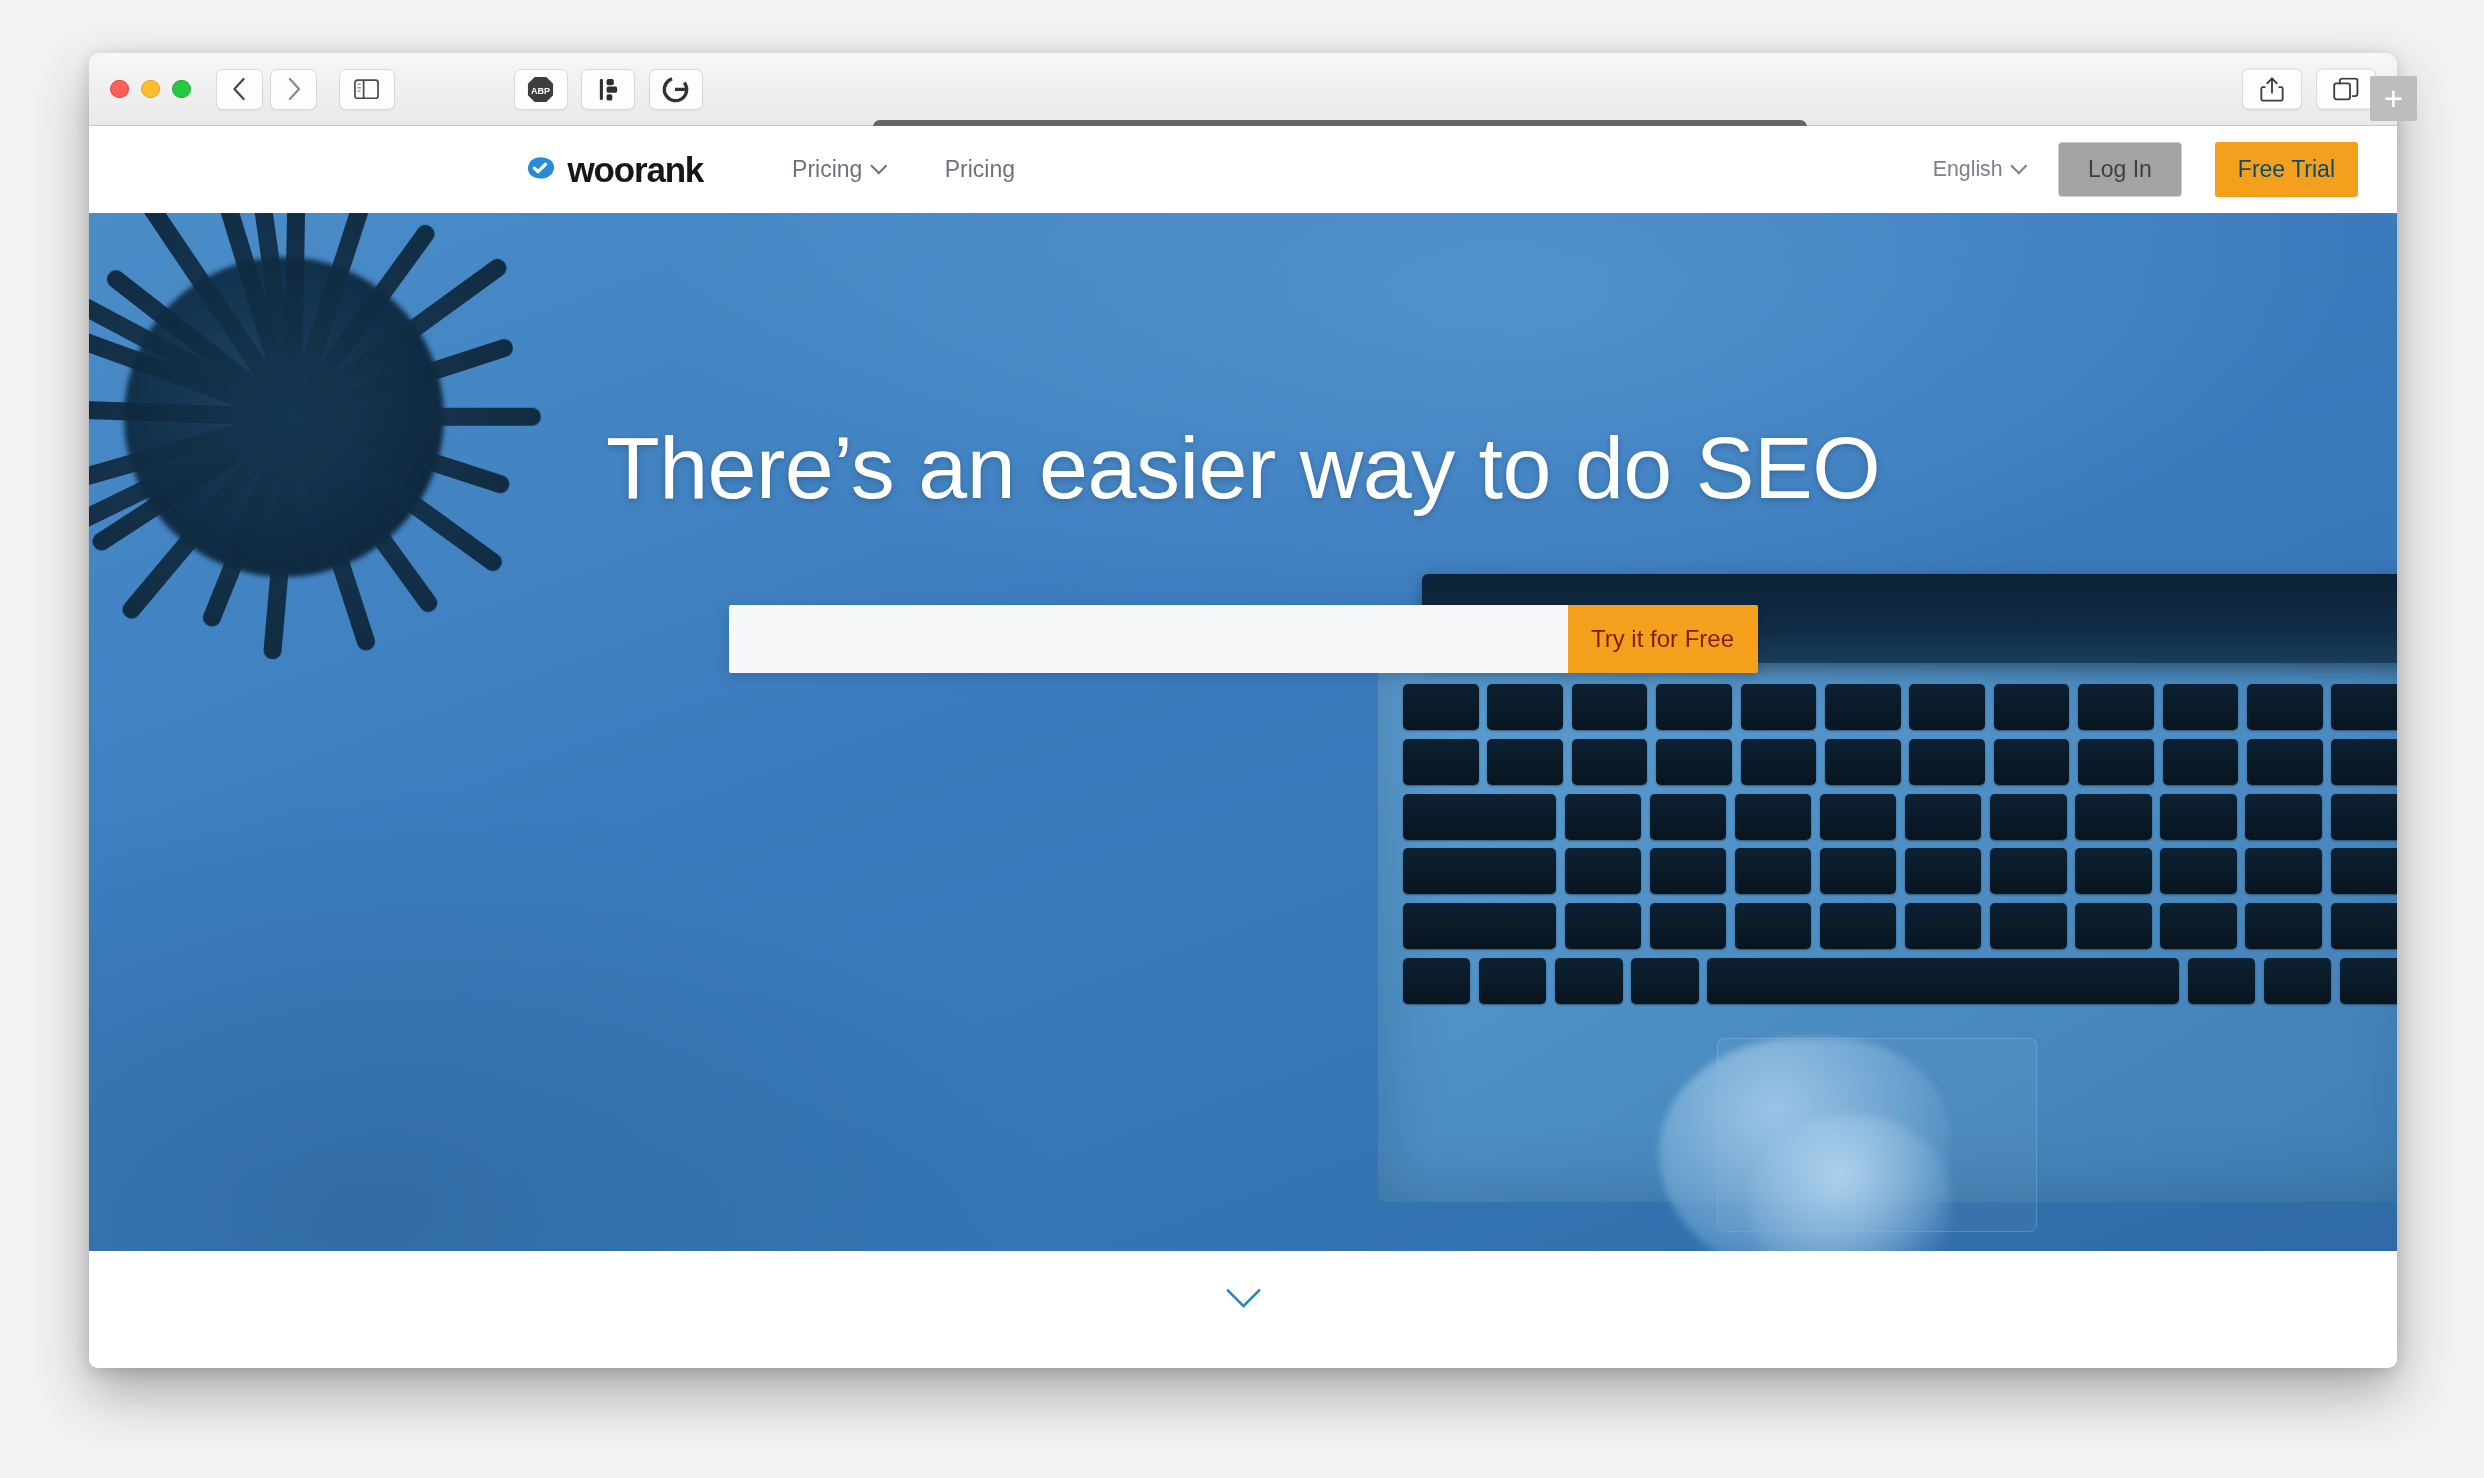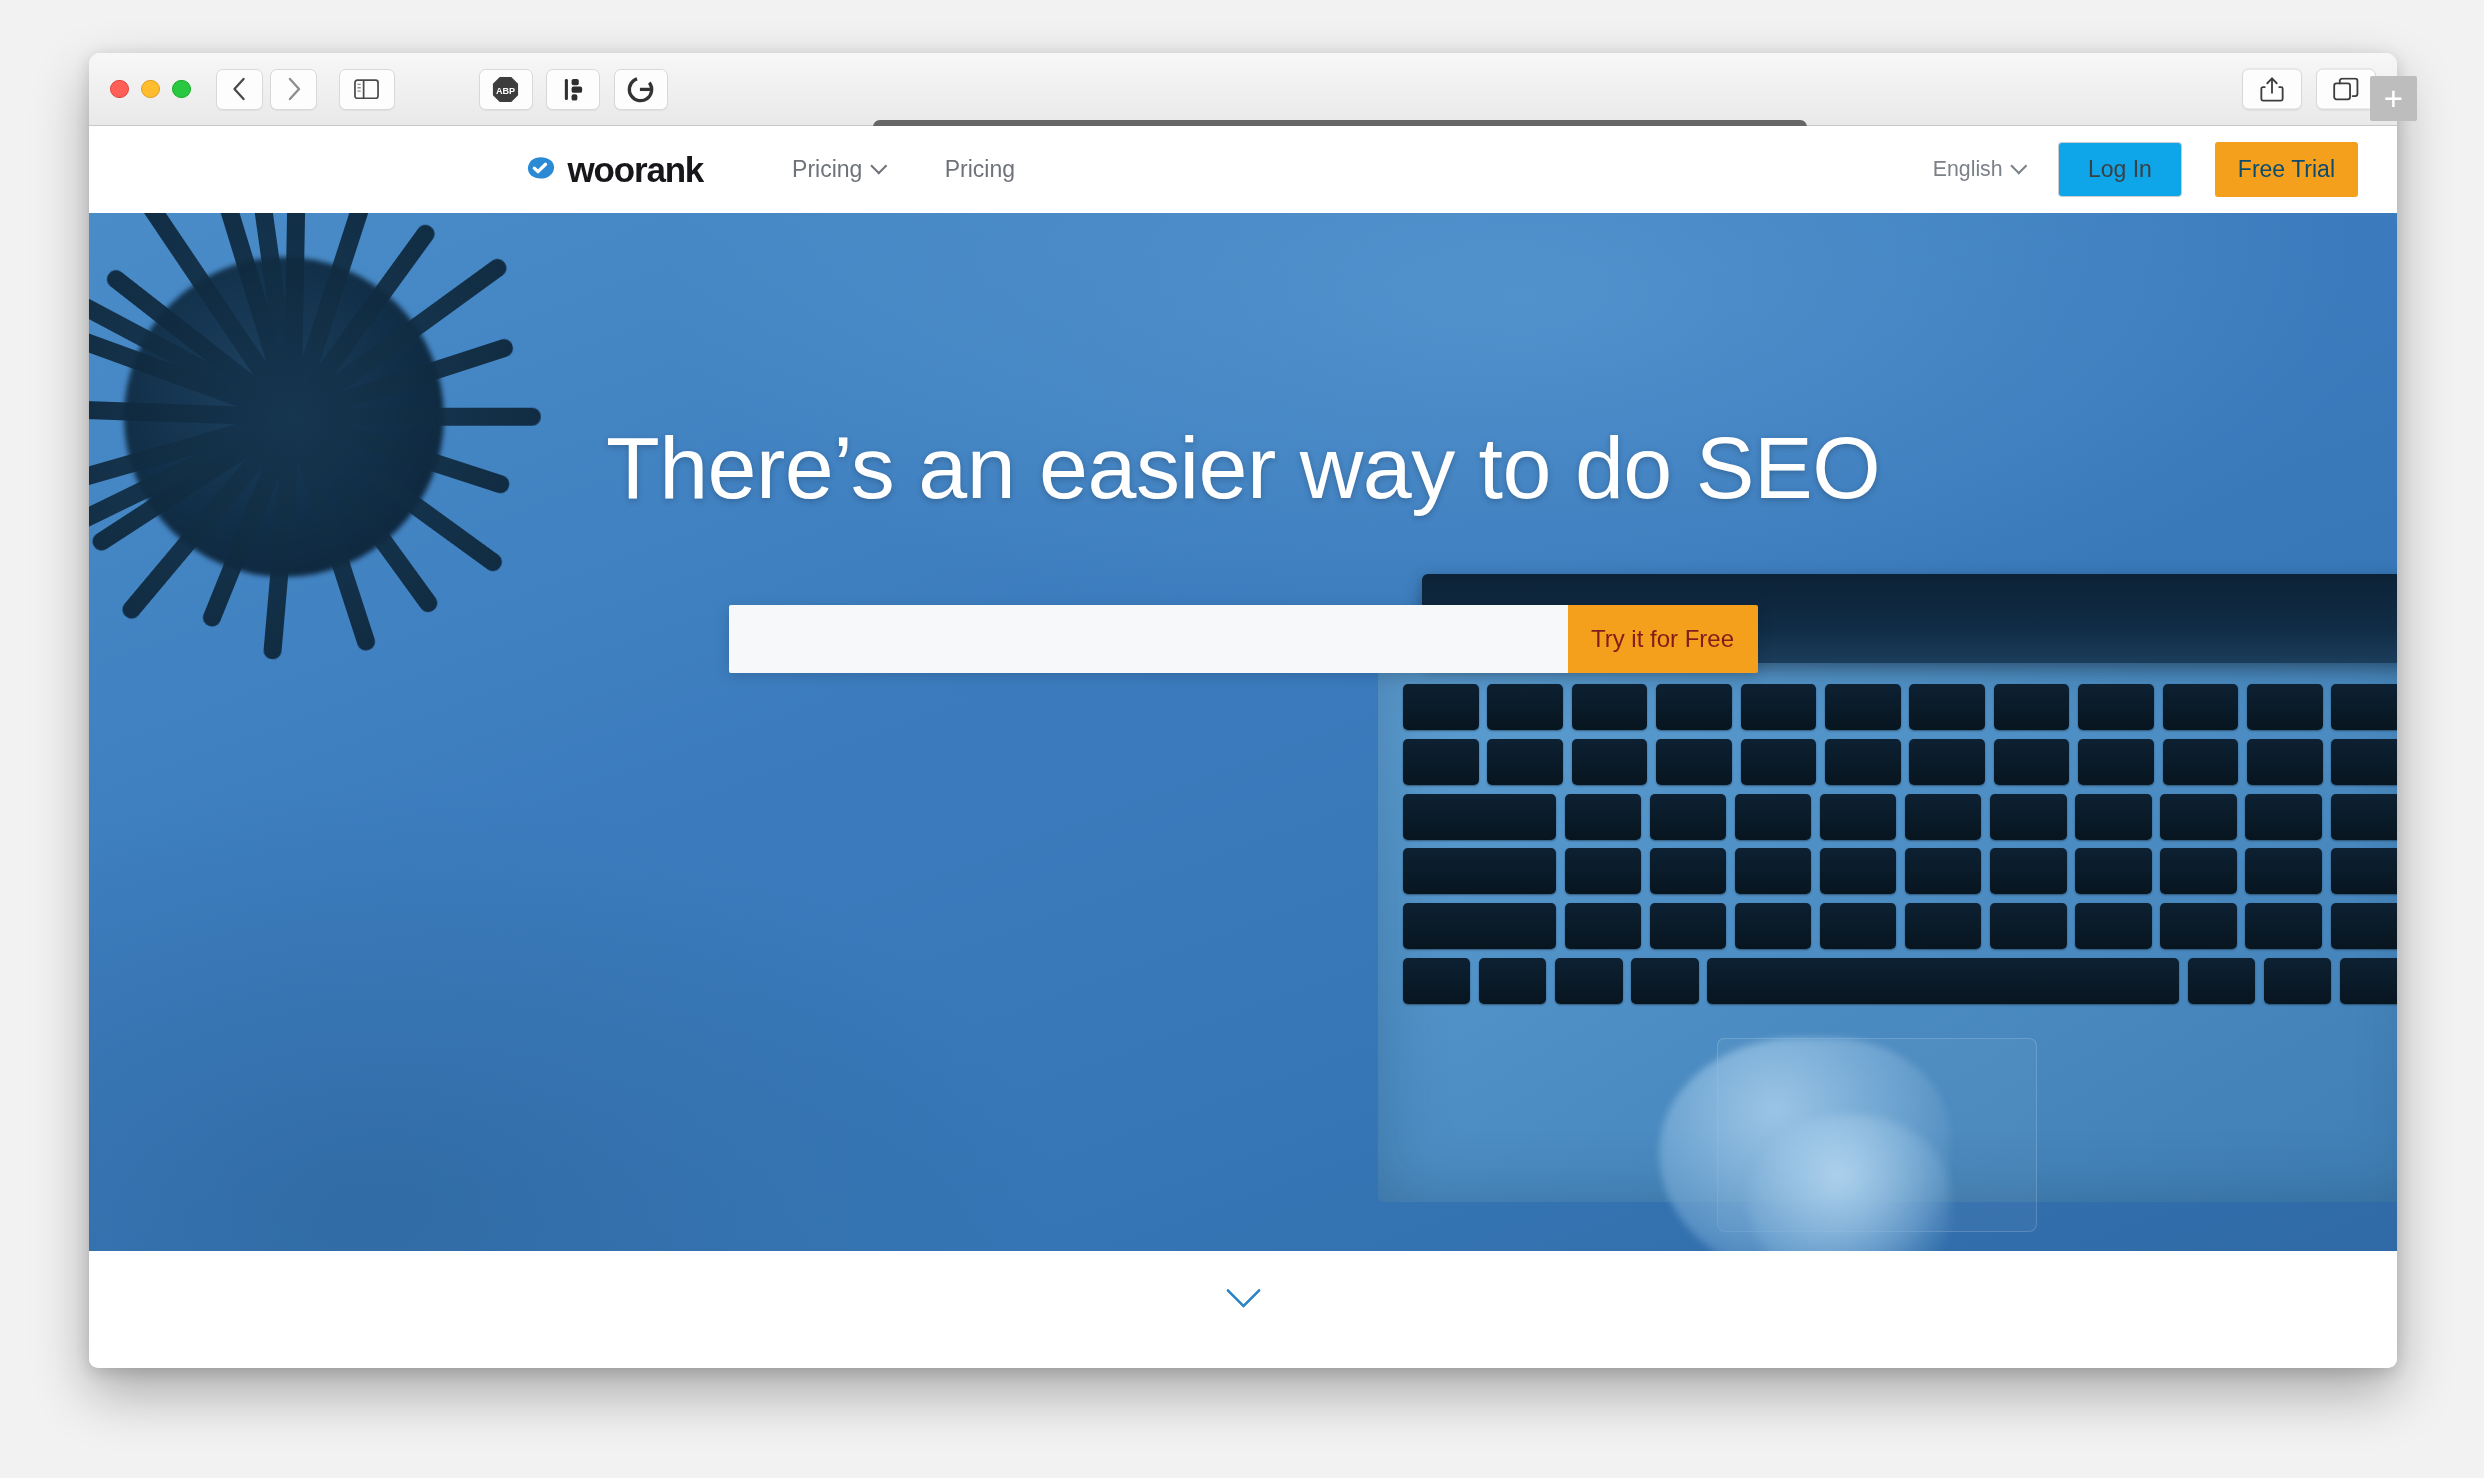--- a/index.html
+++ b/index.html
@@ -63,21 +63,21 @@
     align-items: center;
     justify-content: center;
     box-shadow: 0 1px 1px rgba(0,0,0,0.05);
     color: #5a5a5a;
   }
   .nav-group { display: flex; gap: 7.8px; margin-left: 25px; }
   .nav-group .tbtn { width: 45px; }
 
   #sidebar-toggle-btn { margin-left: 21.3px; width: 56px; }
 
-  #extensions { display: flex; gap: 13.6px; margin-left: 84px; align-items: flex-end; }
+  #extensions { display: flex; gap: 13.6px; margin-left: 119px; align-items: flex-end; }
   #extensions .tbtn { width: 54px; }
 
   
   #address-bar {
     position: absolute;
     left: 784px;
     top: 67px;
     width: 934px;
     height: 44px;
     background: #666666;
@@ -177,21 +177,21 @@
   #lang-select {
     font-size: 21.3px;
     color: #7b8089;
     display: flex;
     align-items: center;
     gap: 10.7px;
   }
   #login-btn {
     border: 1px solid #c9ccd0;
     border-radius: 3.9px;
-    background: #0ea5e9;
+    background: #a3a3a3;
     color: #3b4045;
     font-size: 23px;
     padding: 12.6px 29px;
     font-family: "Liberation Sans", sans-serif;
   }
   #freetrial-btn {
     border: none;
     border-radius: 2.9px;
     background: #f5a01c;
     color: #0c4a6e;

